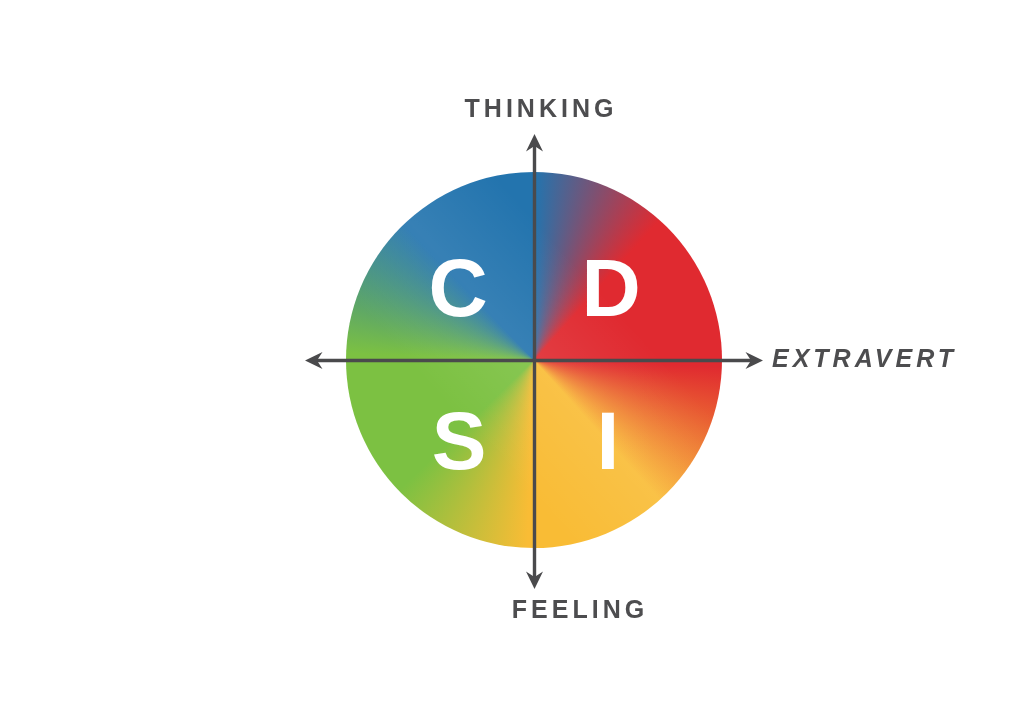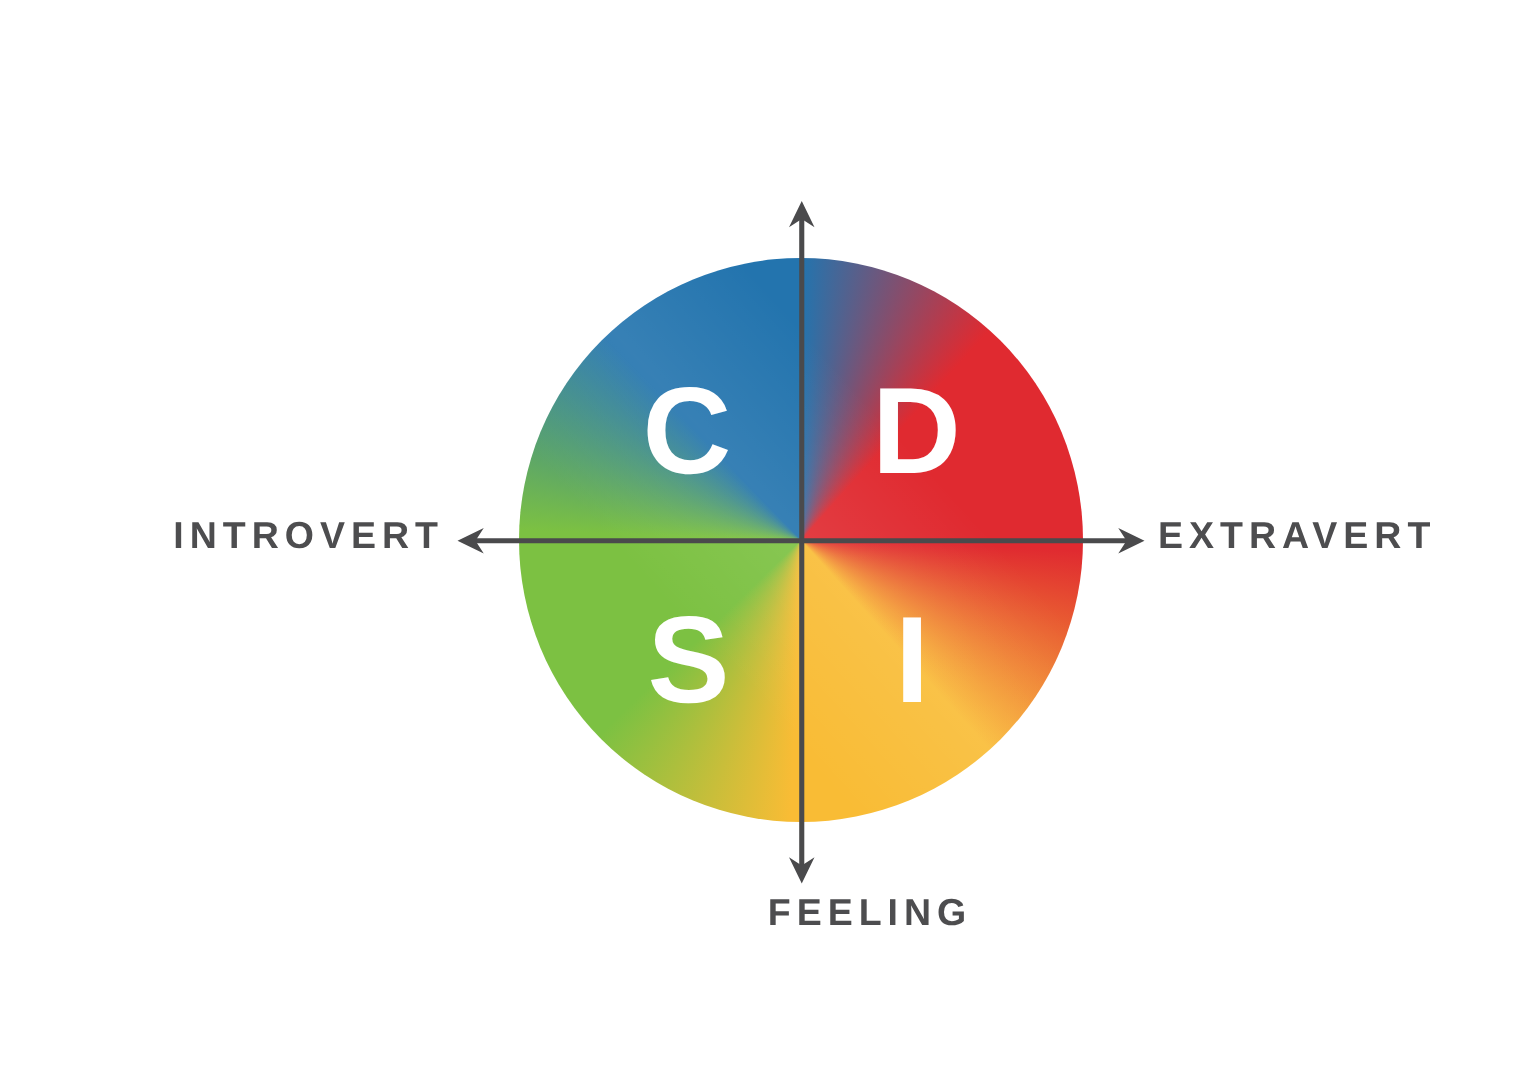--- a/index.html
+++ b/index.html
@@ -70,21 +70,21 @@
     color: #4d4d4f;
     font-size: 25px;
     font-weight: bold;
     letter-spacing: 4px;
     white-space: nowrap;
     user-select: none;
   }
   .label-top    { left: 541px; top: 108px; transform: translate(-50%, -50%); }
   .label-bottom { left: 540px; top: 609px; transform: translate(-50%, -50%); margin-left: 40px; }
   .label-left   { left: 296px; top: 358px; transform: translate(-100%, -50%); }
-  .label-right  { left: 772px; top: 358px; transform: translate(0, -50%); }
+  .label-right  { left: 772px; top: 358px; transform: translate(0, -50%); font-style: italic; }
 </style>
 </head>
 <body>
 
 <div class="stage">
 
   <div class="disc-circle">
     <div class="circle-sheen"></div>
   </div>
 
@@ -97,17 +97,17 @@
 
     <line x1="534.5" y1="145" x2="534.5" y2="578" stroke="#4a4a4c" stroke-width="3.4"></line>
     <path d="M534.5 134 L543 151.5 L534.5 146 L526 151.5 Z" fill="#4a4a4c"></path>
     <path d="M534.5 589 L543 571.5 L534.5 577 L526 571.5 Z" fill="#4a4a4c"></path>
 
     <line x1="313" y1="360.5" x2="754" y2="360.5" stroke="#4a4a4c" stroke-width="3.4"></line>
     <path d="M305 360.5 L322.5 352 L317 360.5 L322.5 369 Z" fill="#4a4a4c"></path>
     <path d="M763 360.5 L745.5 352 L751 360.5 L745.5 369 Z" fill="#4a4a4c"></path>
   </svg>
 
+  <div class="axis-label label-top">THINKING</div>
   <div class="axis-label label-bottom">FEELING</div>
-  <div class="axis-label label-left">INTROVERT</div>
   <div class="axis-label label-right">EXTRAVERT</div>
 
 </div>
 
 </body></html>

